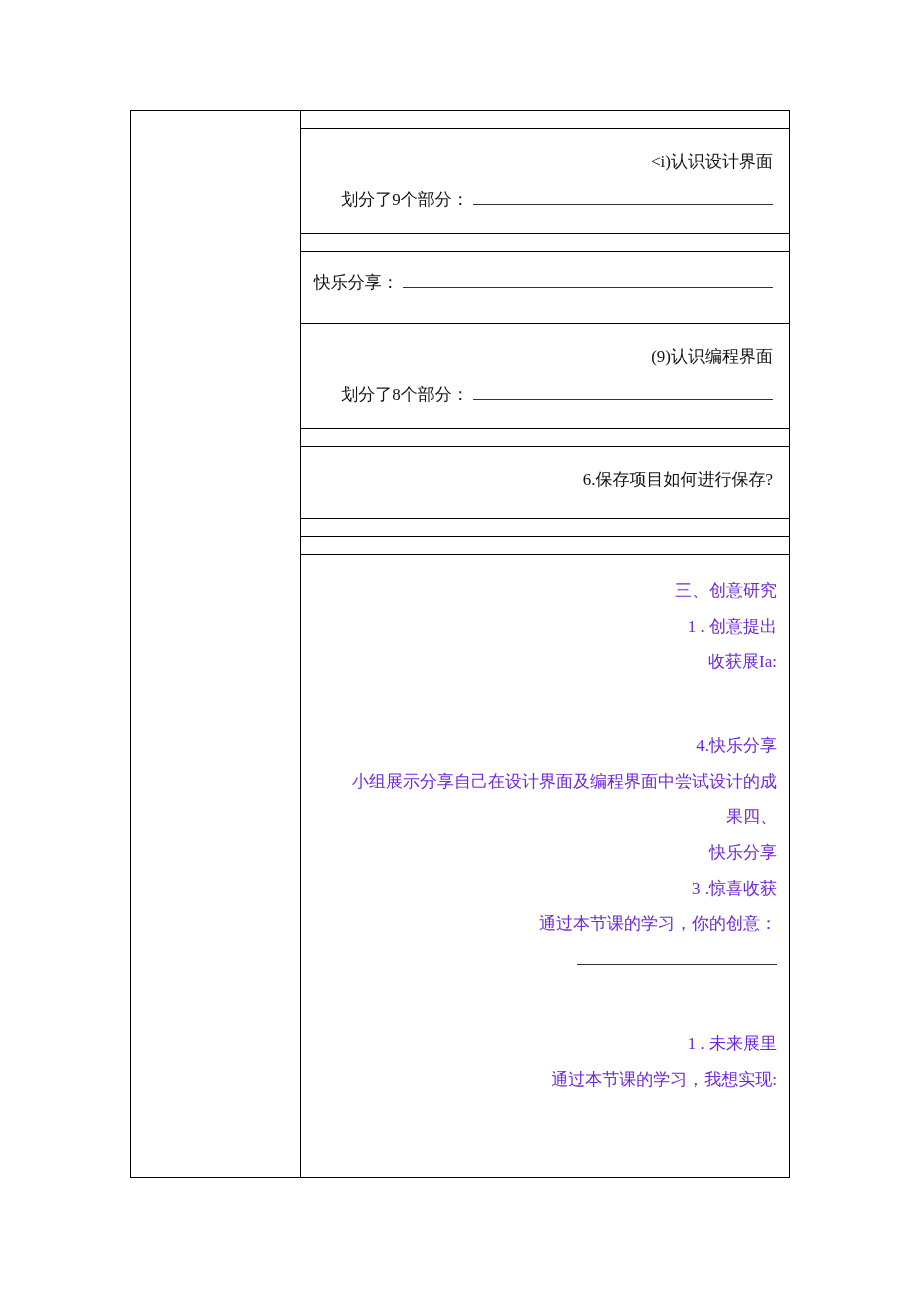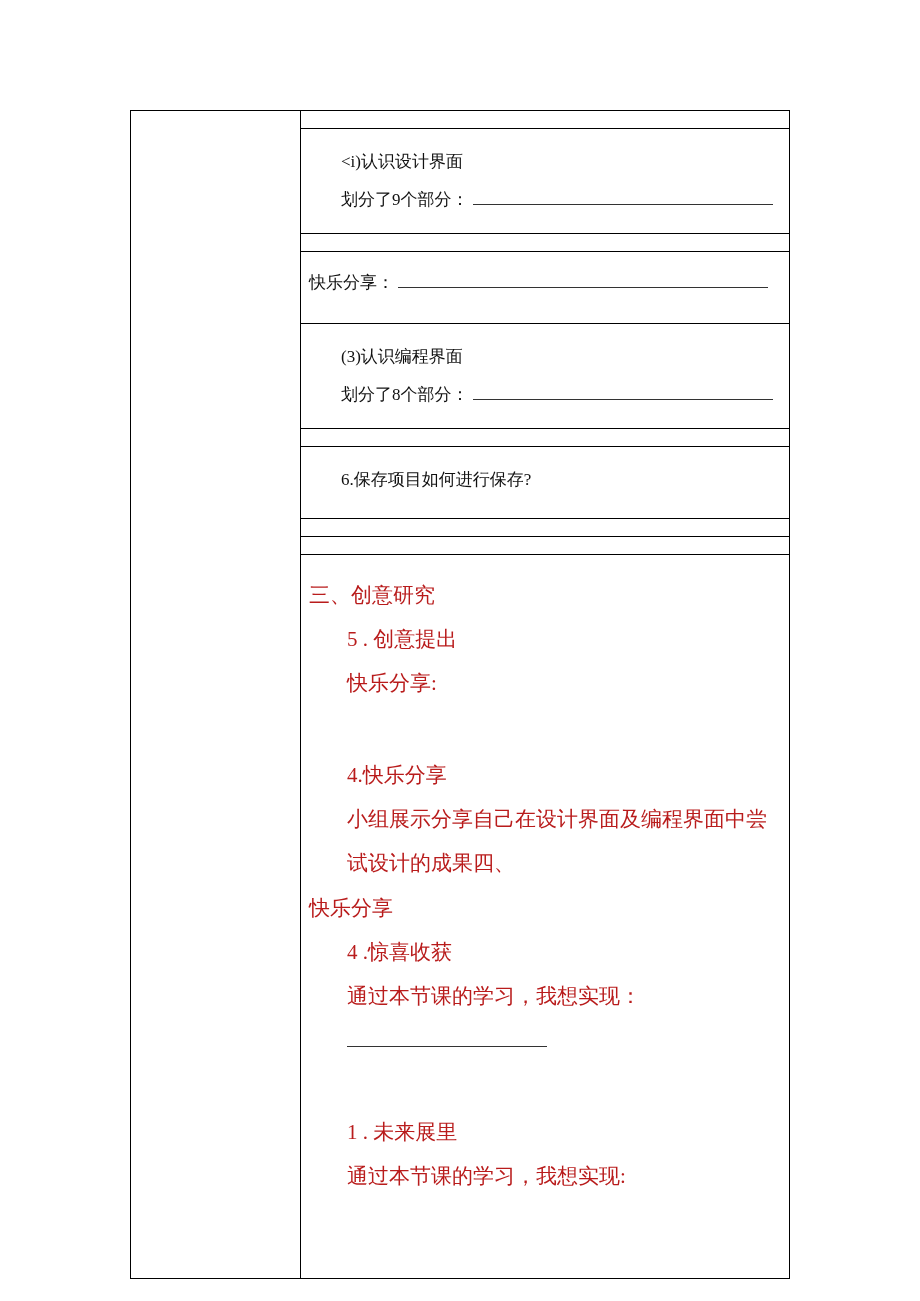--- a/index.html
+++ b/index.html
@@ -8,41 +8,42 @@
       font-family: "SimSun", "宋体", serif;
       width: 920px;
       height: 1301px;
       position: relative;
       padding: 110px 130px 0 130px;
     }
     .outer-table {
       border-collapse: collapse;
       width: 100%;
       border: 1px solid #000;
+      text-align: right;
     }
     .outer-table td {
       border: 1px solid #000;
       vertical-align: top;
     }
     .left-col { width: 170px; }
     .right-col { padding: 0; }
     .row-empty { height: 18px; }
     .row-text { padding: 12px 16px 12px 40px; line-height: 2; }
     .row-text-tight { padding: 6px 16px 6px 8px; line-height: 1.8; }
     .underline {
       display: inline-block;
       border-bottom: 1px solid #333;
       height: 1.2em;
       vertical-align: baseline;
     }
     .text-line { margin: 4px 0; font-size: 17px; color: #111; }
     .section-block {
       padding: 18px 12px 8px 8px;
-      font-size: 21px;
-      color: #b91c1c;
+      font-size: 17px;
+      color: #6d28d9;
       line-height: 2.1;
     }
     .section-block .l { display: block; }
     .i1 { padding-left: 0; }
     .i2 { padding-left: 38px; }
     .i3 { padding-left: 38px; }
     .gap { height: 24px; }
   </style>
 </head>
 <body>
@@ -68,21 +69,21 @@
   <tr>
     <td class="right-col row-text-tight">
       <div class="text-line" style="padding:6px 0 14px 0">
         <span>快乐分享：</span>
         <span class="underline" style="width:370px"></span>
       </div>
     </td>
   </tr>
   <tr>
     <td class="right-col row-text">
-      <div class="text-line">(3)认识编程界面</div>
+      <div class="text-line">(9)认识编程界面</div>
       <div class="text-line">
         <span>划分了8个部分：</span>
         <span class="underline" style="width:300px"></span>
       </div>
     </td>
   </tr>
   <tr>
     <td class="right-col row-empty"></td>
   </tr>
   <tr>
@@ -93,30 +94,30 @@
   <tr>
     <td class="right-col row-empty"></td>
   </tr>
   <tr>
     <td class="right-col row-empty"></td>
   </tr>
   <tr>
     <td class="right-col">
       <div class="section-block">
         <span class="l i1">三、创意研究</span>
-        <span class="l i2">5 . 创意提出</span>
-        <span class="l i3">快乐分享:</span>
+        <span class="l i2">1 . 创意提出</span>
+        <span class="l i3">收获展Ia:</span>
         <span class="l gap"></span>
         <span class="l gap"></span>
         <span class="l i2">4.快乐分享</span>
         <span class="l i3">小组展示分享自己在设计界面及编程界面中尝试设计的成果四、</span>
         <span class="l i1">快乐分享</span>
-        <span class="l i2">4 .惊喜收获</span>
+        <span class="l i2">3 .惊喜收获</span>
         <span class="l i3">
-          <span>通过本节课的学习，我想实现：</span>
+          <span>通过本节课的学习，你的创意：</span>
           <span class="underline" style="width:200px"></span>
         </span>
         <span class="l gap"></span>
         <span class="l gap"></span>
         <span class="l i2">1 . 未来展里</span>
         <span class="l i3">通过本节课的学习，我想实现:</span>
         <span class="l gap"></span>
         <span class="l gap"></span>
         <span class="l gap"></span>
       </div>

